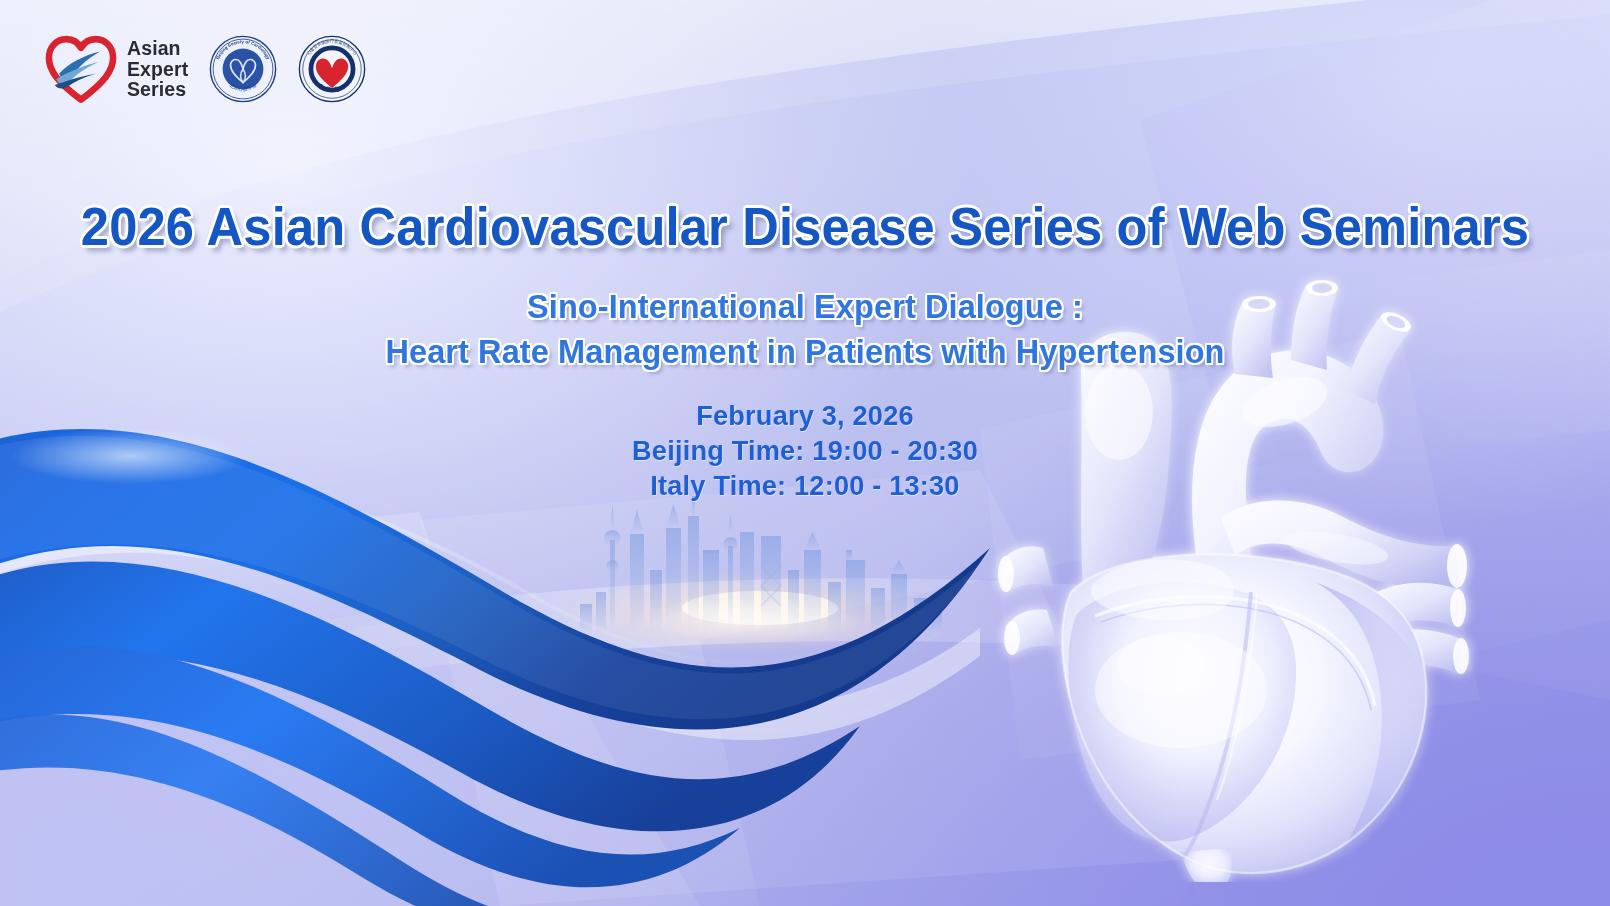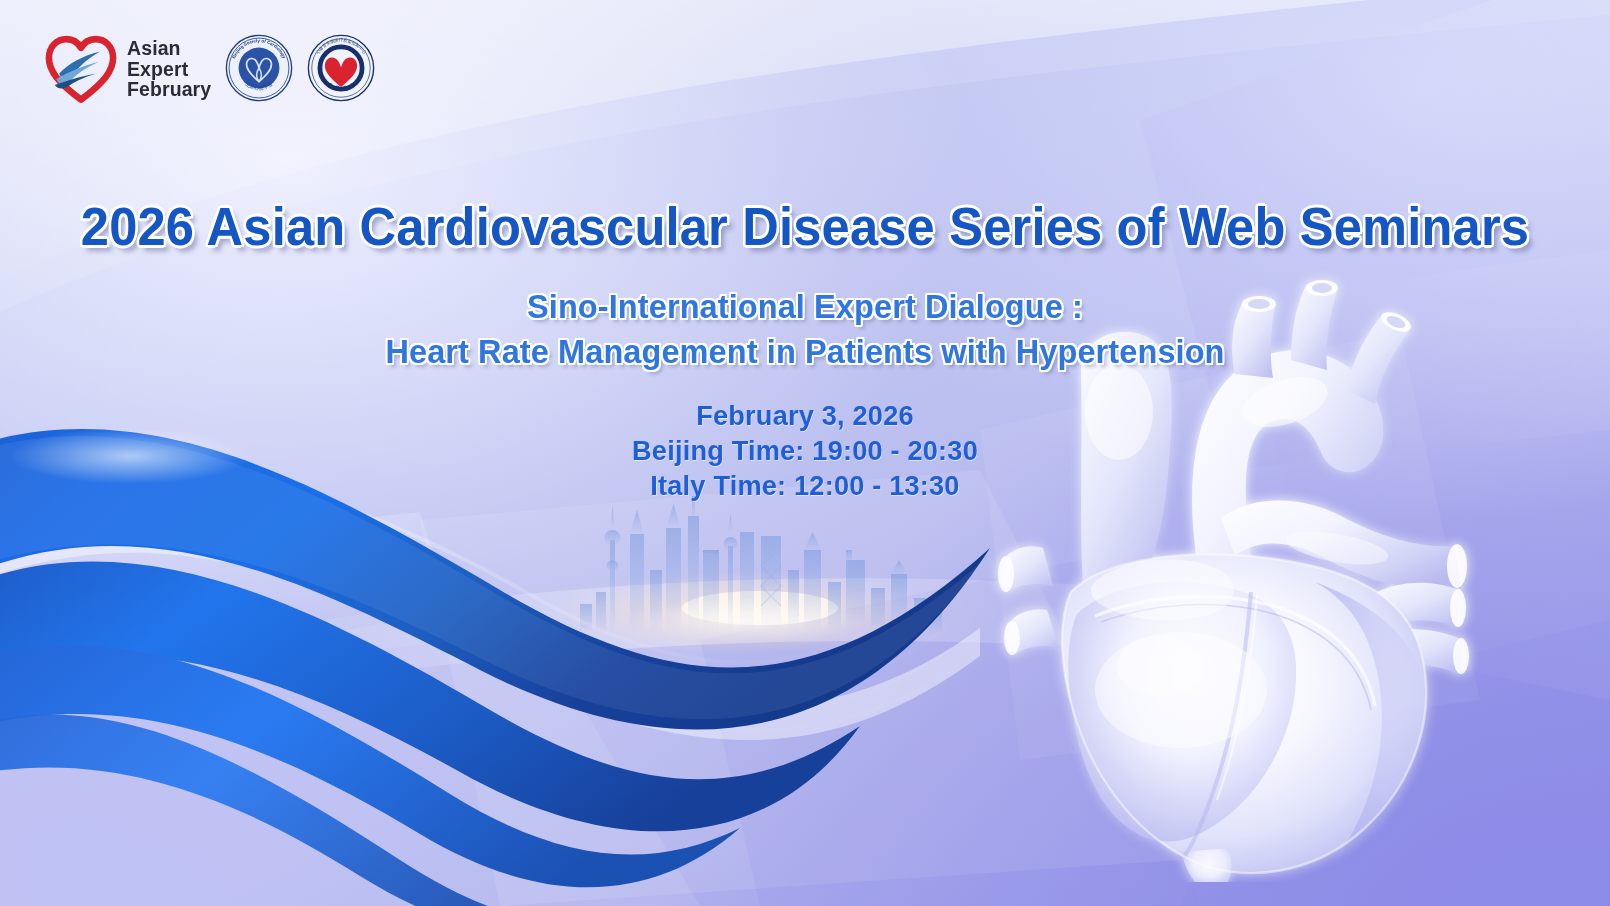--- a/index.html
+++ b/index.html
@@ -15,21 +15,21 @@
       radial-gradient(ellipse 900px 620px at 88% 10%,   rgba(214,219,252,0.85) 0%, rgba(214,219,252,0.0) 70%),
       radial-gradient(ellipse 1200px 900px at 95% 100%, rgba(140,138,232,0.95) 0%, rgba(140,138,232,0.0) 66%),
       radial-gradient(ellipse 900px 700px at 5% 95%,    rgba(183,186,243,0.9)  0%, rgba(183,186,243,0.0) 70%),
       linear-gradient(152deg,#ccd1f4 0%,#c2c7f2 28%,#bcc0f0 52%,#a7a8ec 78%,#9391e8 100%);
   }
 
   
   .bg-svg{position:absolute;inset:0;width:100%;height:100%;}
 
   
-  .logo-bar{position:absolute;left:44px;top:34px;display:flex;align-items:flex-start;gap:14px;}
+  .logo-bar{position:absolute;left:44px;top:34px;display:flex;align-items:center;gap:21px;}
   .ahs-logo{display:flex;align-items:center;gap:9px;}
   .ahs-mark{width:74px;height:70px;flex:0 0 auto;}
   .ahs-text{
     font-size:19.5px;line-height:1.06;font-weight:600;color:#2b2b36;
     letter-spacing:.1px;
   }
   .round-logo{width:68px;height:68px;flex:0 0 auto;}
 
   
   .title{
@@ -140,21 +140,21 @@
     <div class="ahs-logo">
       <svg class="ahs-mark" viewBox="0 0 100 96">
         <path d="M50,90 C18,66 6,50 6,33 C6,17 17,7 30,7 C39,7 46,12 50,19 C54,12 61,7 70,7 C83,7 94,17 94,33 C94,50 82,66 50,90 Z" fill="none" stroke="#d9232e" stroke-width="9" stroke-linejoin="round"></path>
         <path d="M20,54 C34,40 52,30 76,24 C56,36 46,46 40,56 C33,66 24,64 20,54 Z" fill="#2d6fae"></path>
         <path d="M16,62 C32,52 52,44 74,38 C54,48 42,56 34,66 C28,72 20,70 16,62 Z" fill="#6fa8d6"></path>
         <path d="M14,70 C30,64 50,58 70,54 C52,60 40,66 32,72 C26,76 18,76 14,70 Z" fill="#1b4f86"></path>
       </svg>
       <div class="ahs-text">
         <div>Asian</div>
         <div>Expert</div>
-        <div>February</div>
+        <div>Series</div>
       </div>
     </div>
 
     <svg class="round-logo" viewBox="0 0 100 100">
       <defs>
         <path id="arcTopBSC" d="M50,50 m-38,0 a38,38 0 0,1 76,0" fill="none"></path>
         <path id="arcBotBSC" d="M50,50 m-32,0 a32,32 0 0,0 64,0" fill="none"></path>
       </defs>
       <circle cx="50" cy="50" r="48" fill="#eef1fb" stroke="#1e3f86" stroke-width="2"></circle>
       <circle cx="50" cy="50" r="44" fill="none" stroke="#1e3f86" stroke-width="1.2"></circle>

